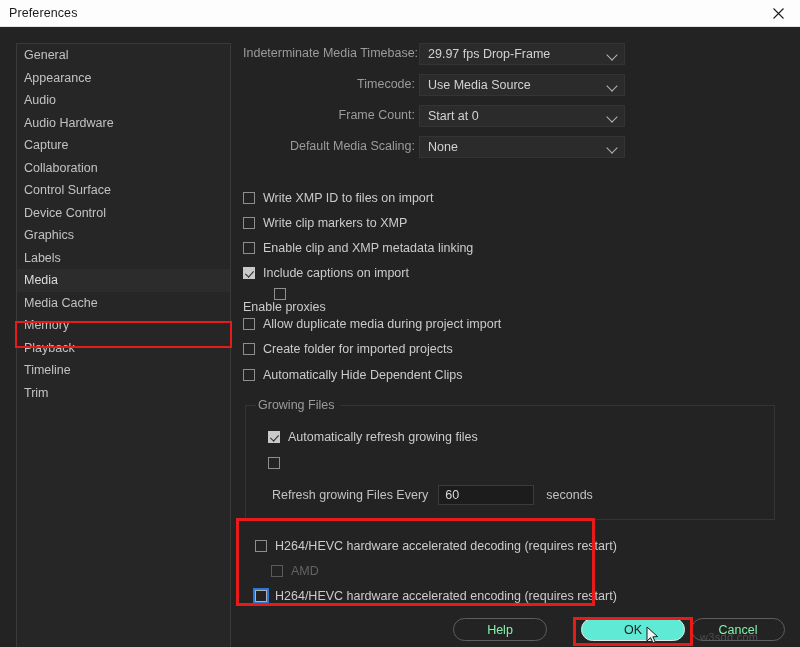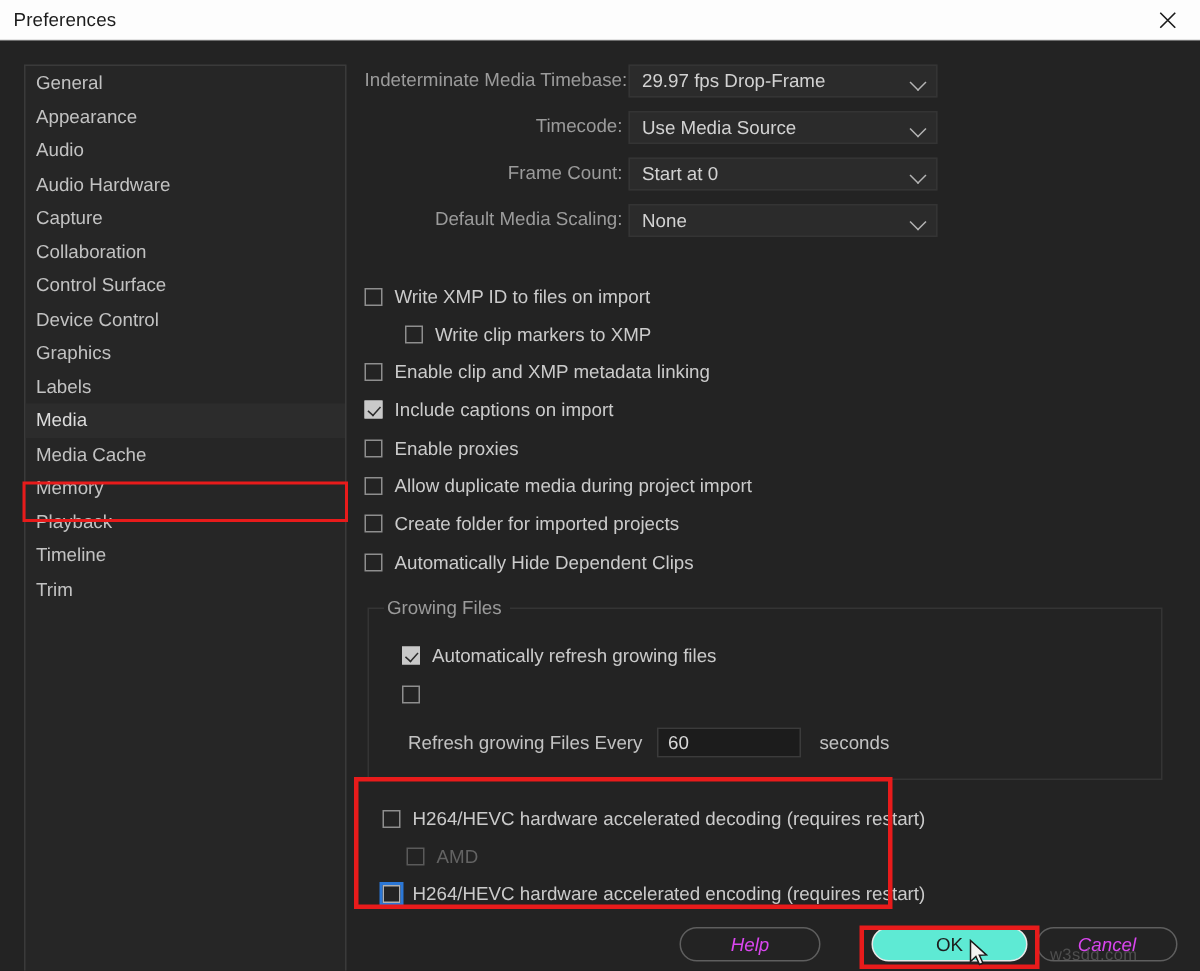--- a/index.html
+++ b/index.html
@@ -122,21 +122,21 @@
     position: absolute; left: 236px; top: 491px; width: 359px; height: 88px;
     border: 3px solid #e81b1b; pointer-events: none;
   }
 
   
   .btn {
     position: absolute; height: 23px; border-radius: 12px;
     display: flex; align-items: center; justify-content: center;
     font-size: 12.5px; cursor: default; white-space: nowrap;
   }
-  .btn-outline { border: 1px solid #5e5e5e; color: #d946ef; background: transparent; font-style: italic; }
+  .btn-outline { border: 1px solid #5e5e5e; color: #86efac; background: transparent; }
   .btn-default { background: #5eead4; color: #1d1d1d; border: 1px solid #e8e8e8; }
   .hl-ok {
     position: absolute; left: 573px; top: 617px; width: 120px; height: 29px;
     border: 3px solid #e81b1b; pointer-events: none;
   }
 
   .cursor { position: absolute; left: 646px; top: 626px; width: 14px; height: 20px; pointer-events: none; }
   .watermark {
     position: absolute; left: 700px; top: 631px;
     font-size: 11px; color: #5d5d5d; opacity: .75; letter-spacing: .3px;
@@ -209,33 +209,33 @@
               <span class="select-value">None</span>
               <span class="chev"></span>
             </div>
           </div>
         </div>
       <div id="checkboxes">
           <div class="cb-row" style="top: 144px;">
             <span class="cbox"></span>
             <span class="cb-label">Write XMP ID to files on import</span>
           </div>
-          <div class="cb-row" style="top: 169.3px; margin-left: 27px;">
+          <div class="cb-row" style="top: 169.3px;">
             <span class="cbox"></span>
             <span class="cb-label">Write clip markers to XMP</span>
           </div>
           <div class="cb-row" style="top: 194.6px;">
             <span class="cbox"></span>
             <span class="cb-label">Enable clip and XMP metadata linking</span>
           </div>
           <div class="cb-row" style="top: 219.9px;">
             <span class="cbox checked"></span>
             <span class="cb-label">Include captions on import</span>
           </div>
-          <div class="cb-row" style="top: 245.2px;">
+          <div class="cb-row" style="top: 245.2px; flex-direction: column;">
             <span class="cbox"></span>
             <span class="cb-label">Enable proxies</span>
           </div>
           <div class="cb-row" style="top: 270.5px;">
             <span class="cbox"></span>
             <span class="cb-label">Allow duplicate media during project import</span>
           </div>
           <div class="cb-row" style="top: 295.8px;">
             <span class="cbox"></span>
             <span class="cb-label">Create folder for imported projects</span>

